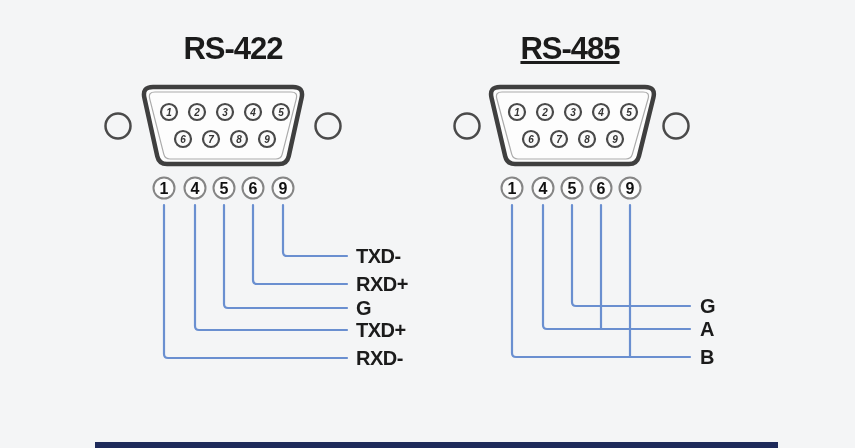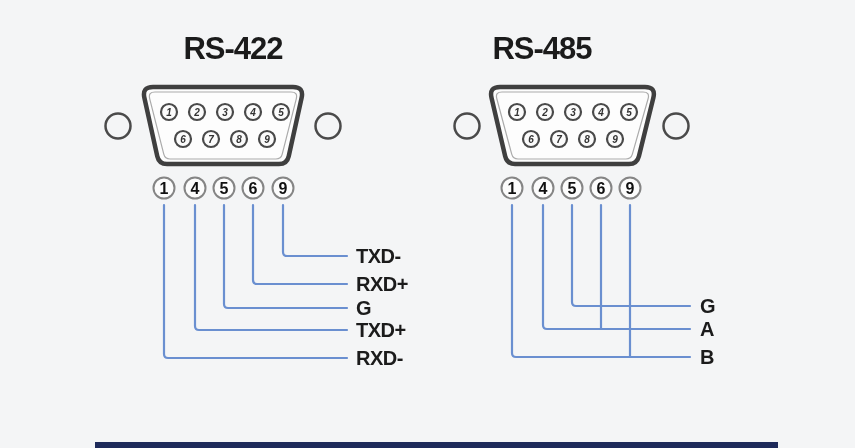--- a/index.html
+++ b/index.html
@@ -14,21 +14,21 @@
     position:absolute;
     top:31px;
     transform:translateX(-50%);
     font-size:31px;
     font-weight:bold;
     letter-spacing:-1px;
     color:#1b1b1b;
     white-space:nowrap;
   }
   .title-rs422{left:225px;margin-left:8px;}
-  .title-rs485{left:542px;}
+  .title-rs485{left:570px;text-decoration:underline;}
   svg#scene{position:absolute;left:0;top:0;}
   .bottom-bar{
     position:absolute;
     left:95px;
     bottom:0;
     width:683px;
     height:6px;
   }
 </style>
 </head>

